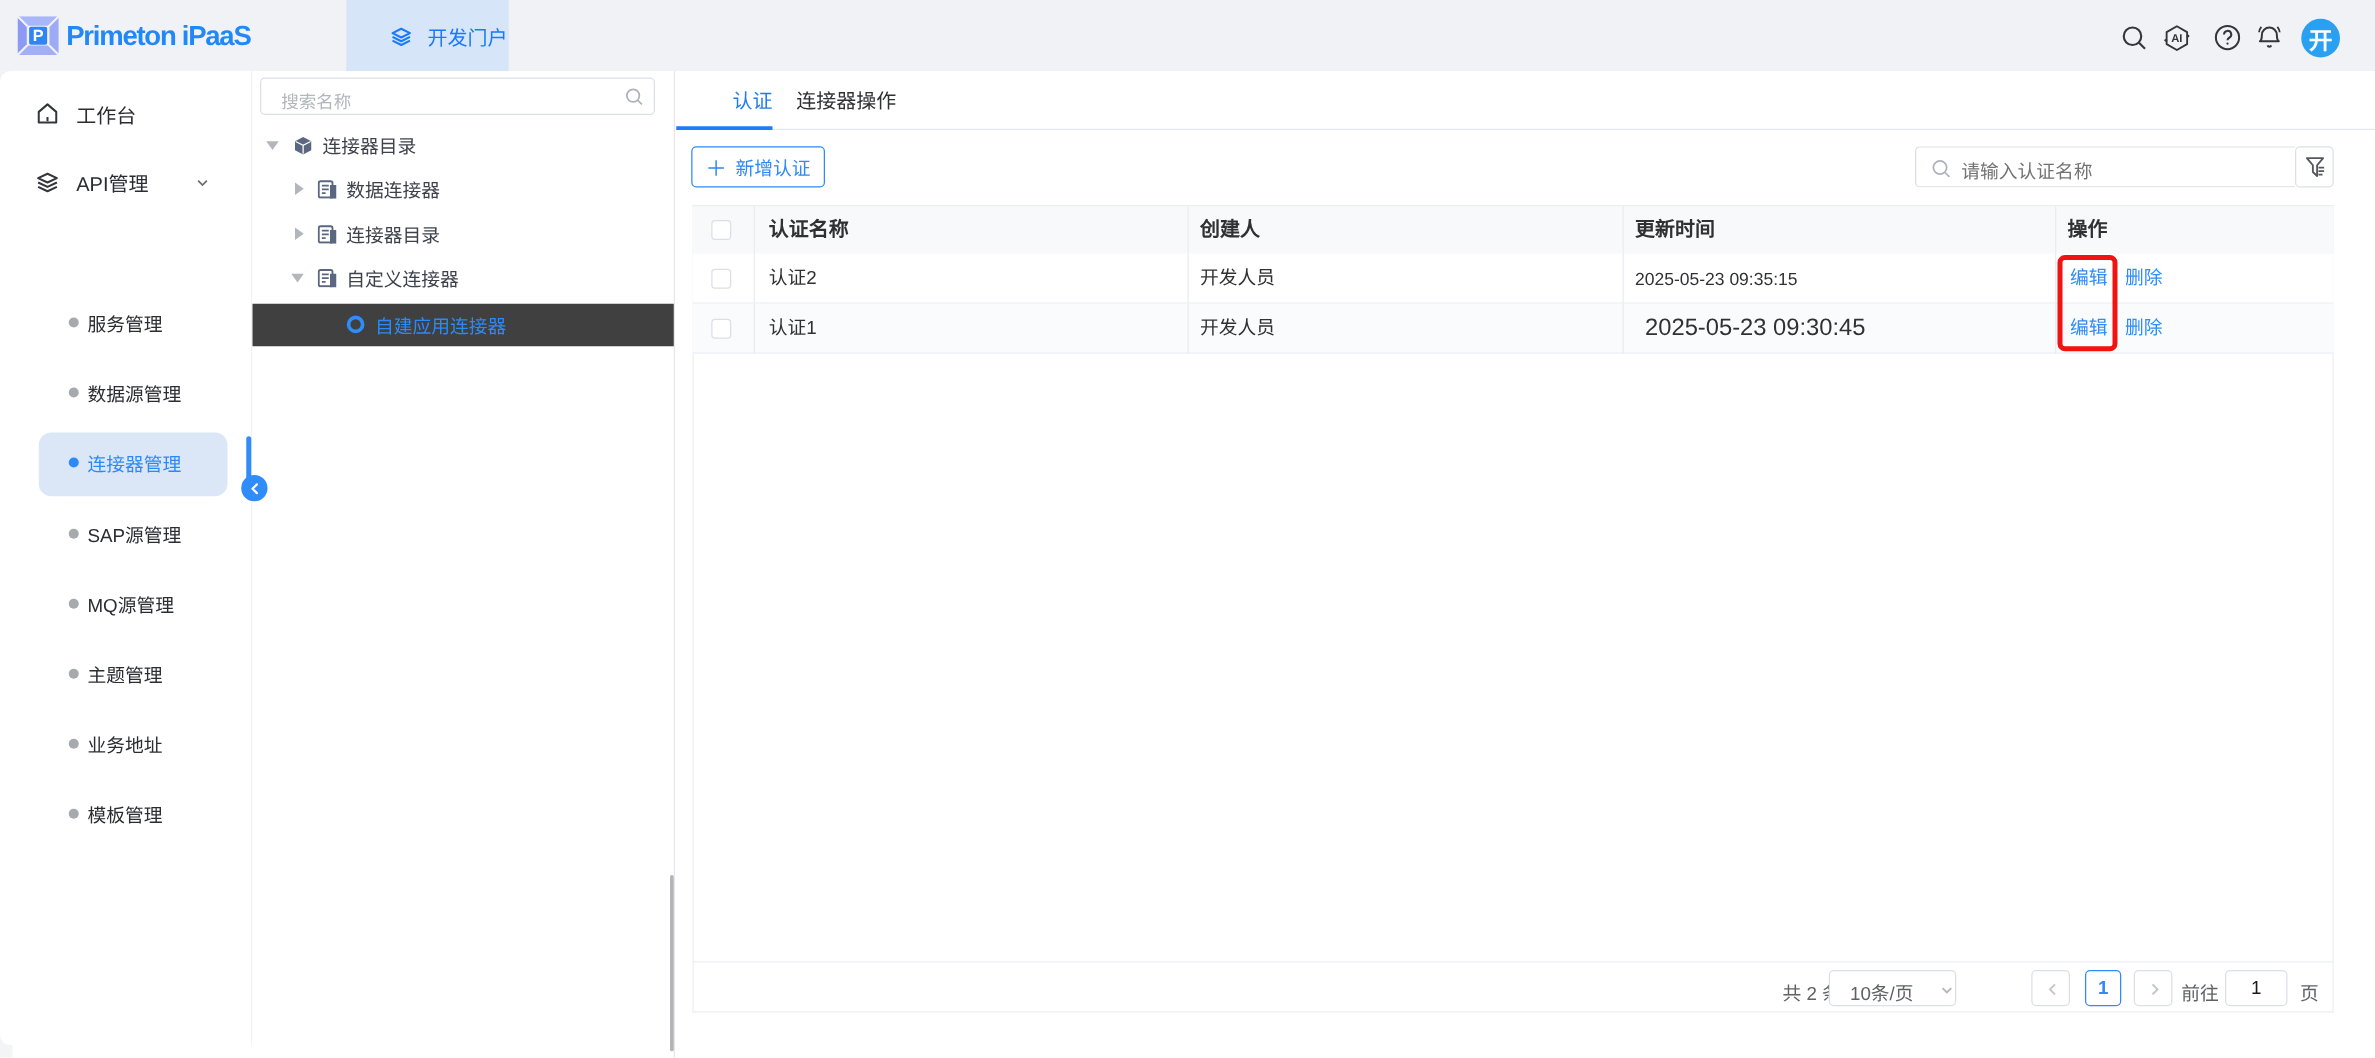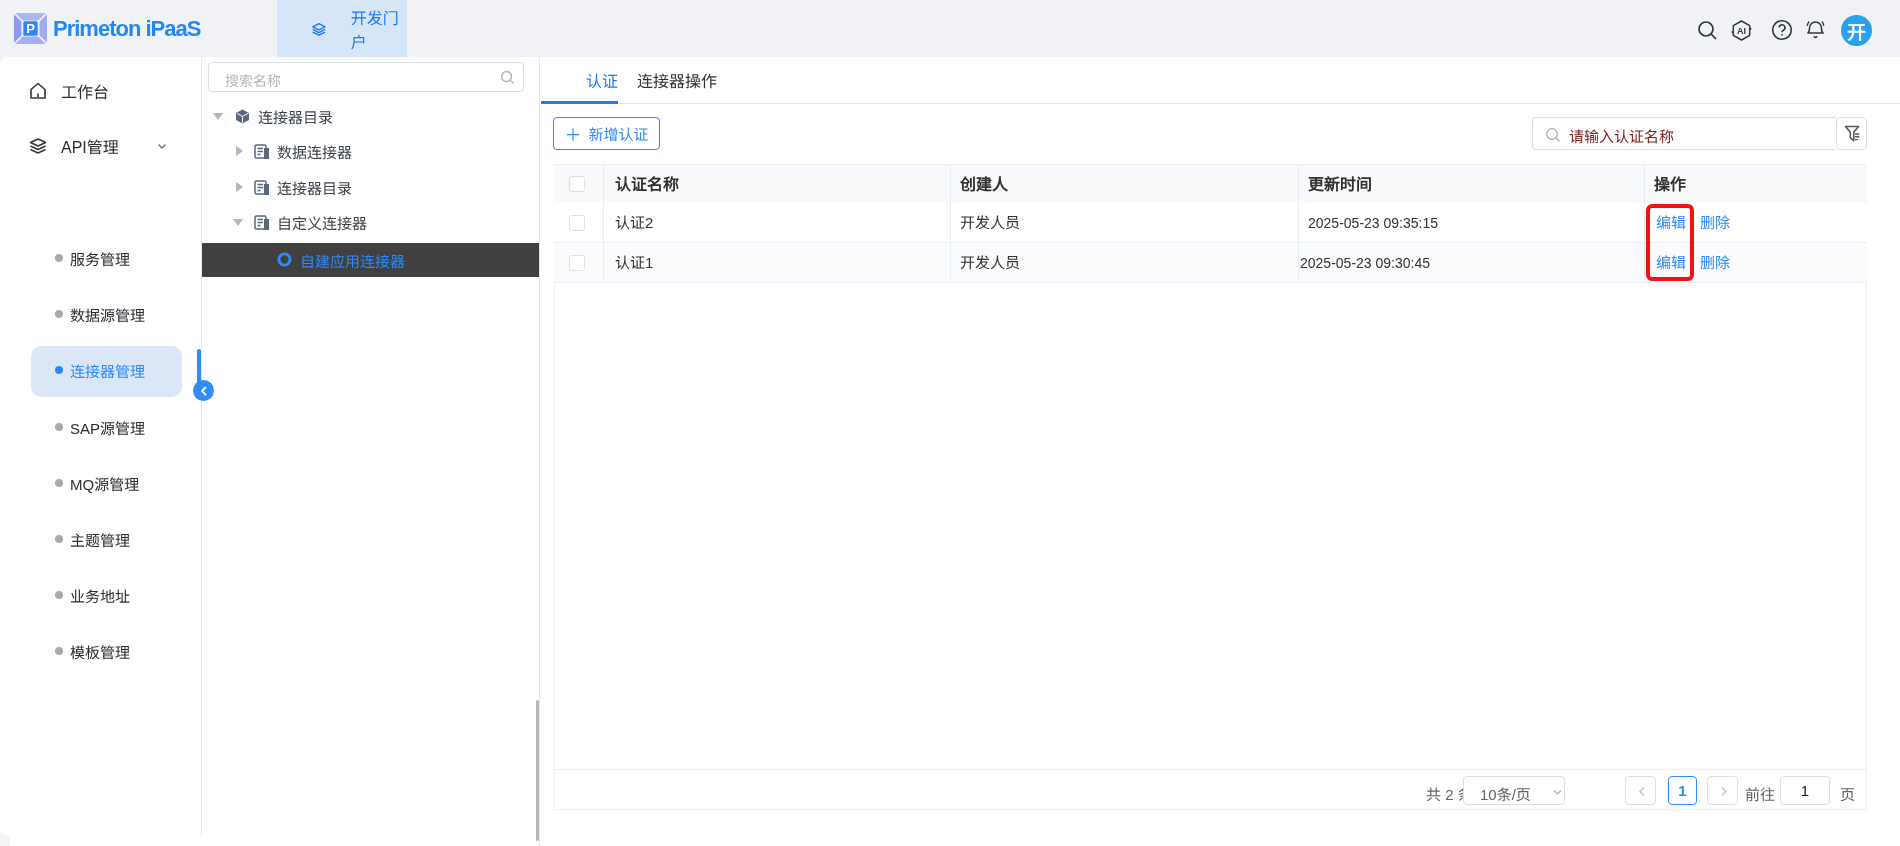--- a/index.html
+++ b/index.html
@@ -4,21 +4,21 @@
 <title>Primeton iPaaS</title>
 <style>
 * { margin:0; padding:0; box-sizing:border-box; }
 html,body { width:1900px; height:846px; overflow:hidden; background:#fff;
   font-family:"Liberation Sans", sans-serif; }
 .abs { position:absolute; }
 
 #topbar { position:absolute; left:0; top:0; width:1900px; height:57px; background:#f0f2f5; }
 #logoTitle { position:absolute; left:53px; top:16px; font-size:22px; font-weight:bold; color:#2288f7; letter-spacing:-1px; }
 #portalTab { position:absolute; left:277px; top:0; width:130px; height:57px; background:#d7e5f8;
-  display:flex; align-items:center; justify-content:center; gap:24px; color:#1a7af8; font-size:16px;padding-left:34px; }
+  display:flex; align-items:center; justify-content:center; gap:12px; color:#1a7af8; font-size:16px;padding-left:34px; }
 #avatar { position:absolute; left:1841px; top:15px; width:31px; height:31px; border-radius:50%;
   background:#2aa0f2; color:#fff; font-size:19px; font-weight:bold; display:flex; align-items:center; justify-content:center; }
 
 #sidebar { position:absolute; left:0; top:57px; width:202px; height:779px; background:#fff;
   border-right:1px solid #e9e9eb; border-radius:8px 0 0 8px; }
 #corner-tl { position:absolute; left:0; top:57px; width:10px; height:10px; background:#f0f2f5; }
 #corner-bl { position:absolute; left:0; top:826px; width:10px; height:20px; background:#f3f4f6; }
 .mi { position:absolute; left:0; width:172px; height:40px; }
 .mi .icon { position:absolute; left:28px; top:10px; }
 .mi .txt { position:absolute; left:61px; top:50%; transform:translateY(-50%); font-size:16px; color:#2b2d33; }
@@ -47,21 +47,21 @@
 #content { position:absolute; left:541px; top:57px; width:1359px; height:789px; background:#fff; }
 #tabline { position:absolute; left:0; top:46px; width:1359px; height:1px; background:#e4e7ed; }
 #tab1 { position:absolute; left:0; top:10px; width:77px; height:36px; text-align:right; font-size:16px; color:#1f7cf8; line-height:30px; }
 #tab1u { position:absolute; left:0; top:44px; width:77px; height:3px; background:#1f7cf8; }
 #tab2 { position:absolute; left:96px; top:10px; font-size:16px; color:#303133; line-height:30px; }
 #addBtn { position:absolute; left:12px; top:60px; width:107px; height:33px; border:1px solid #2d8af7; border-radius:4px;
   color:#2d8af7; font-size:15px; display:flex; align-items:center; justify-content:center; gap:7px; }
 #addBtn .plus { font-size:17px; font-weight:400; margin-top:-1px; }
 #srch { position:absolute; left:991px; top:60px; width:304px; height:33px; border:1px solid #dcdfe6; border-radius:4px 0 0 4px; border-right:none; background:#fff; }
 #fbtn { position:absolute; left:1295px; top:60px; width:31px; height:33px; border:1px solid #dcdfe6; border-radius:4px; background:#fff; }
-#srch .ph { position:absolute; left:36px; top:7px; font-size:15px; color:#7f1d1d; }
+#srch .ph { position:absolute; left:36px; top:7px; font-size:15px; color:#737373; }
 
 #tbl { position:absolute; left:13px; top:107px; width:1313px; }
 #thead { position:absolute; left:0; top:0; width:1313px; height:39px; background:#f8f9fa; border-top:1px solid #ebeef5; }
 .vline { position:absolute; top:0; width:1px; background:#e9ecf2; }
 .hcell { position:absolute; top:0; height:39px; line-height:39px; font-size:16px; font-weight:bold; color:#303133; }
 .brow { position:absolute; left:0; width:1313px; height:40px; border-bottom:1px solid #ebeef5; }
 .bcell { position:absolute; top:0; height:40px; line-height:40px; font-size:15px; color:#303133; }
 .link { color:#2e8bf7; }
 .cb { position:absolute; left:15px; width:16px; height:16px; border:1px solid #dcdfe6; border-radius:3px; background:#fff; }
 #redbox { position:absolute; left:1105px; top:147px; width:48px; height:77px; border:4px solid #f11212; border-radius:6px; z-index:30; }
@@ -271,21 +271,21 @@
       <div class="bcell link" style="left:1146px">删除</div>
       <div class="vline" style="left:49px;height:40px"></div>
       <div class="vline" style="left:396px;height:40px"></div>
       <div class="vline" style="left:744px;height:40px"></div>
       <div class="vline" style="left:1090px;height:40px"></div>
     </div>
     <div class="brow" style="top:79px;background:#fafbfc">
       <div class="cb" style="top:12px"></div>
       <div class="bcell" style="left:61px">认证1</div>
       <div class="bcell" style="left:406px">开发人员</div>
-      <div class="bcell" style="left:746px;font-size:14px">2025-05-23 09:30:45</div>
+      <div class="bcell" style="left:762px;font-size:19px">2025-05-23 09:30:45</div>
       <div class="bcell link" style="left:1102px">编辑</div>
       <div class="bcell link" style="left:1146px">删除</div>
       <div class="vline" style="left:49px;height:40px"></div>
       <div class="vline" style="left:396px;height:40px"></div>
       <div class="vline" style="left:744px;height:40px"></div>
       <div class="vline" style="left:1090px;height:40px"></div>
     </div>
   </div>
   <div id="redbox"></div>
   <div id="pgbar">

